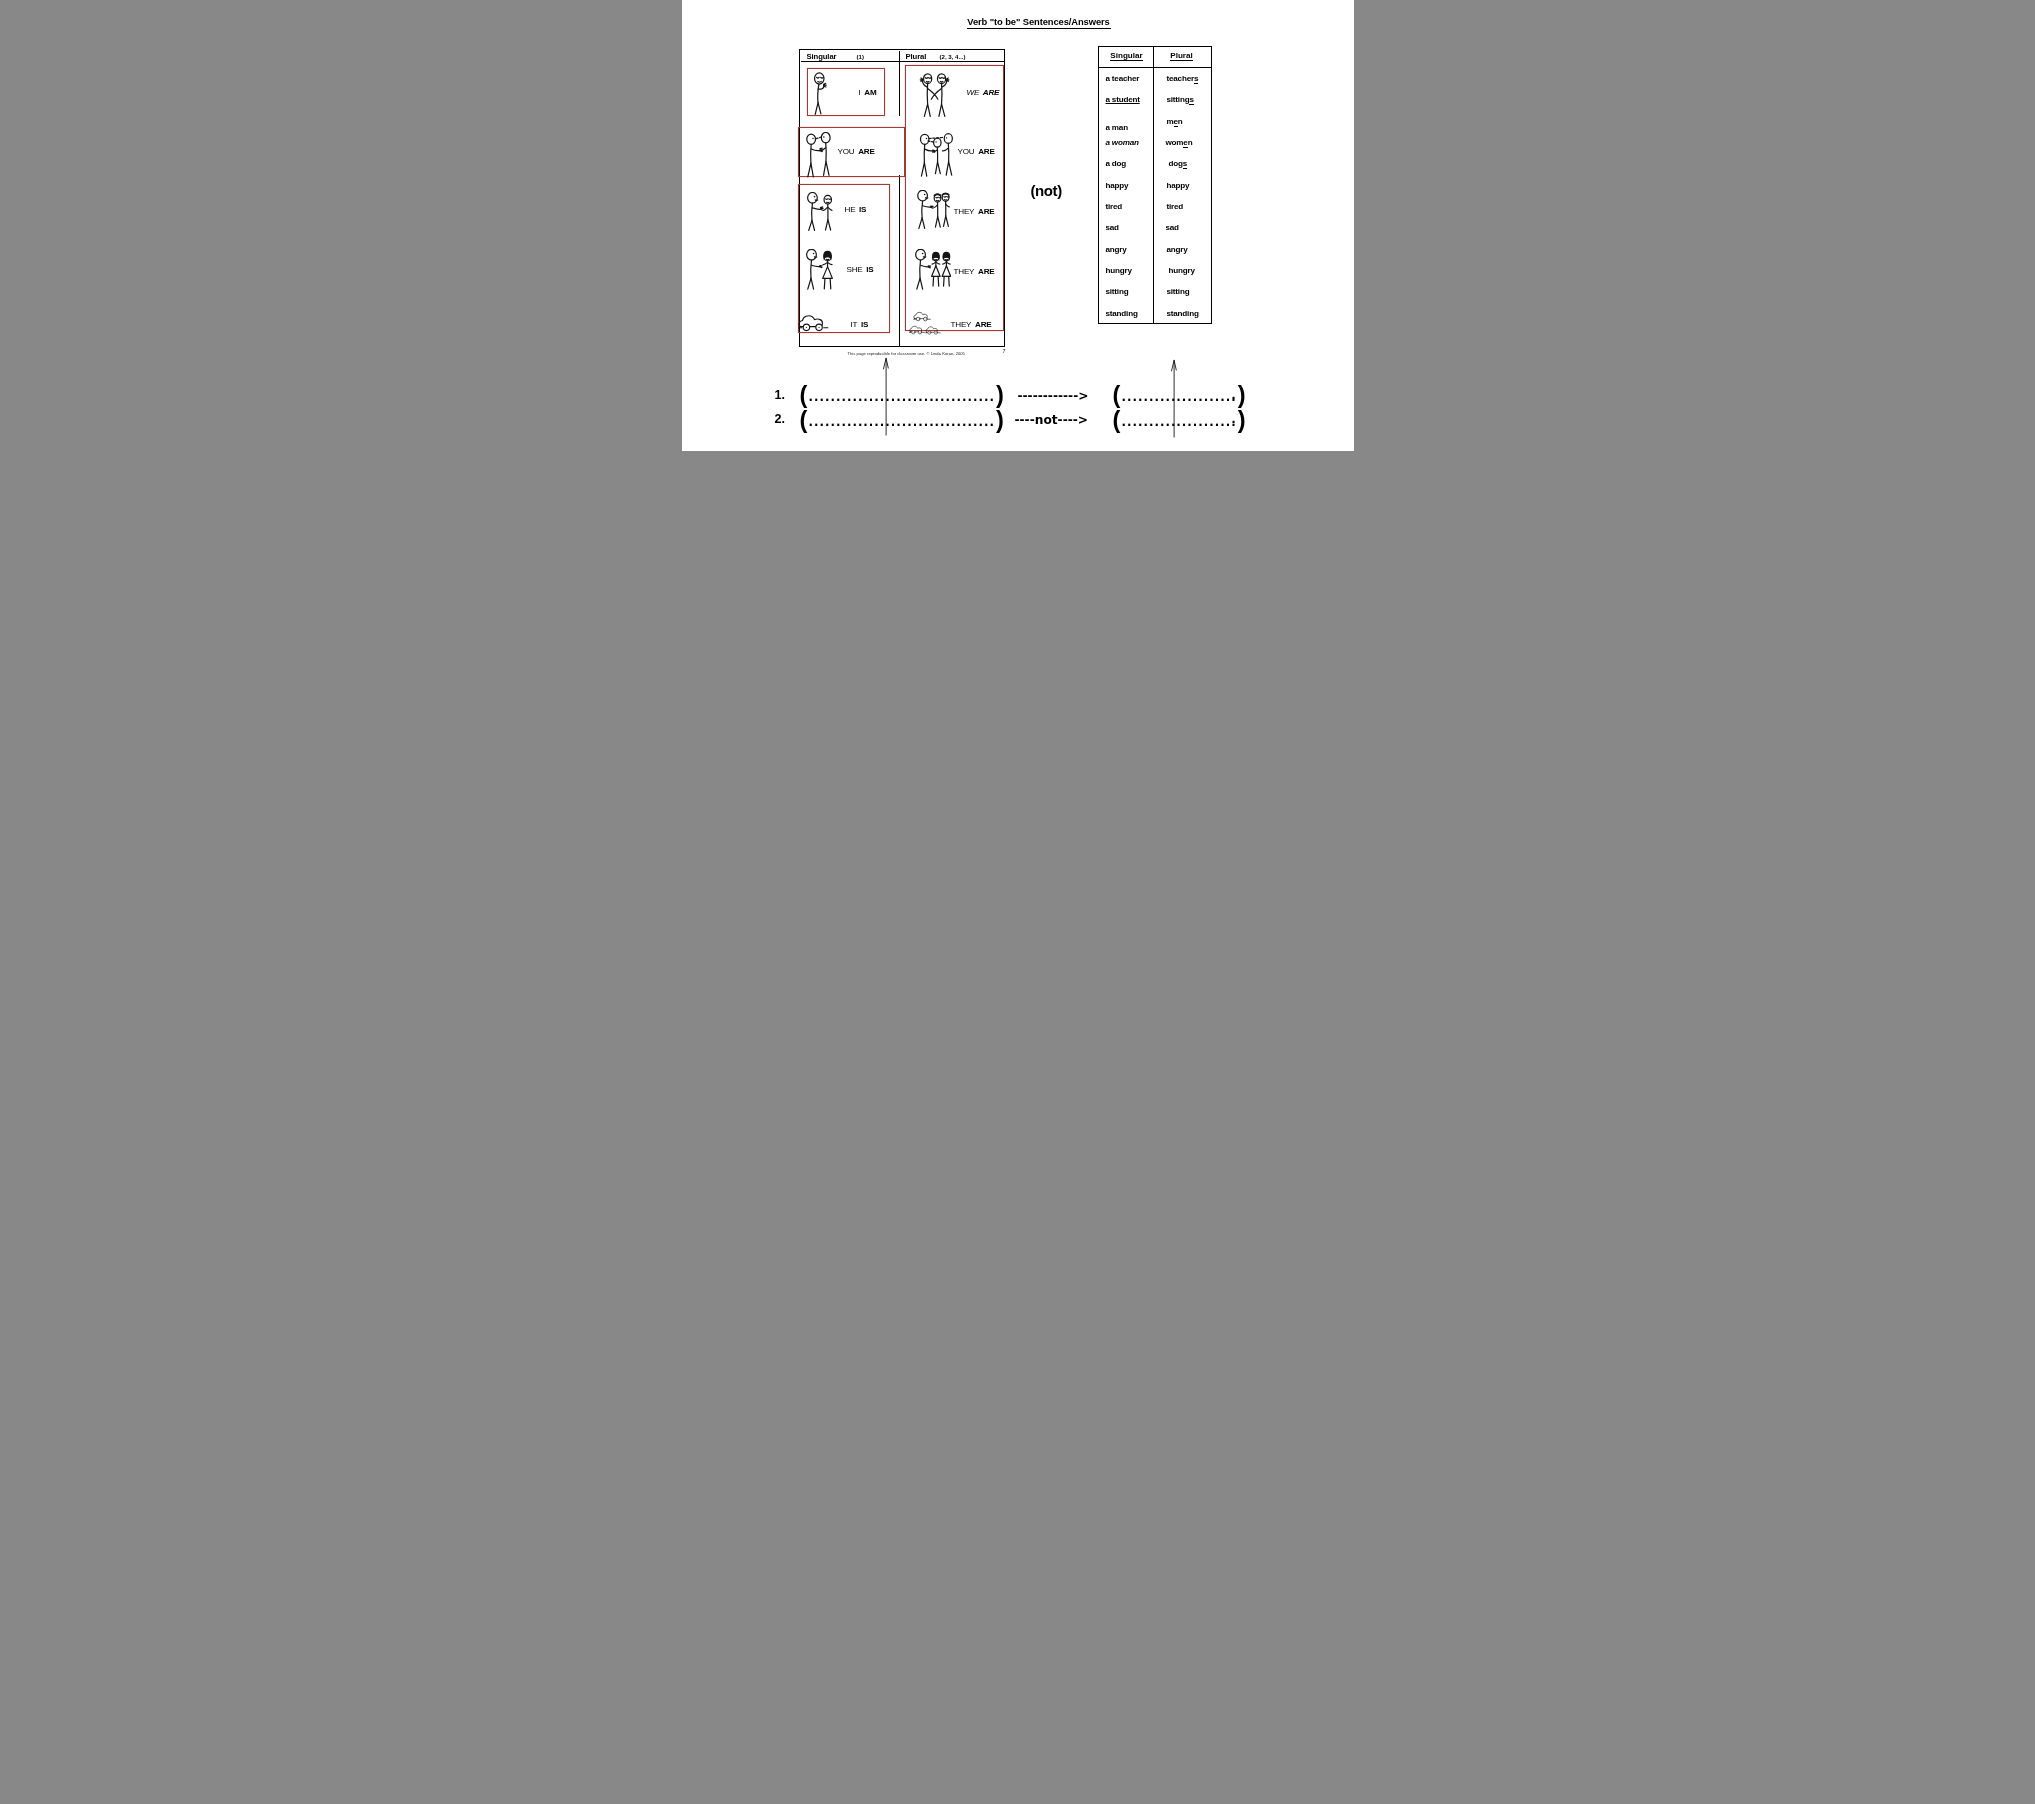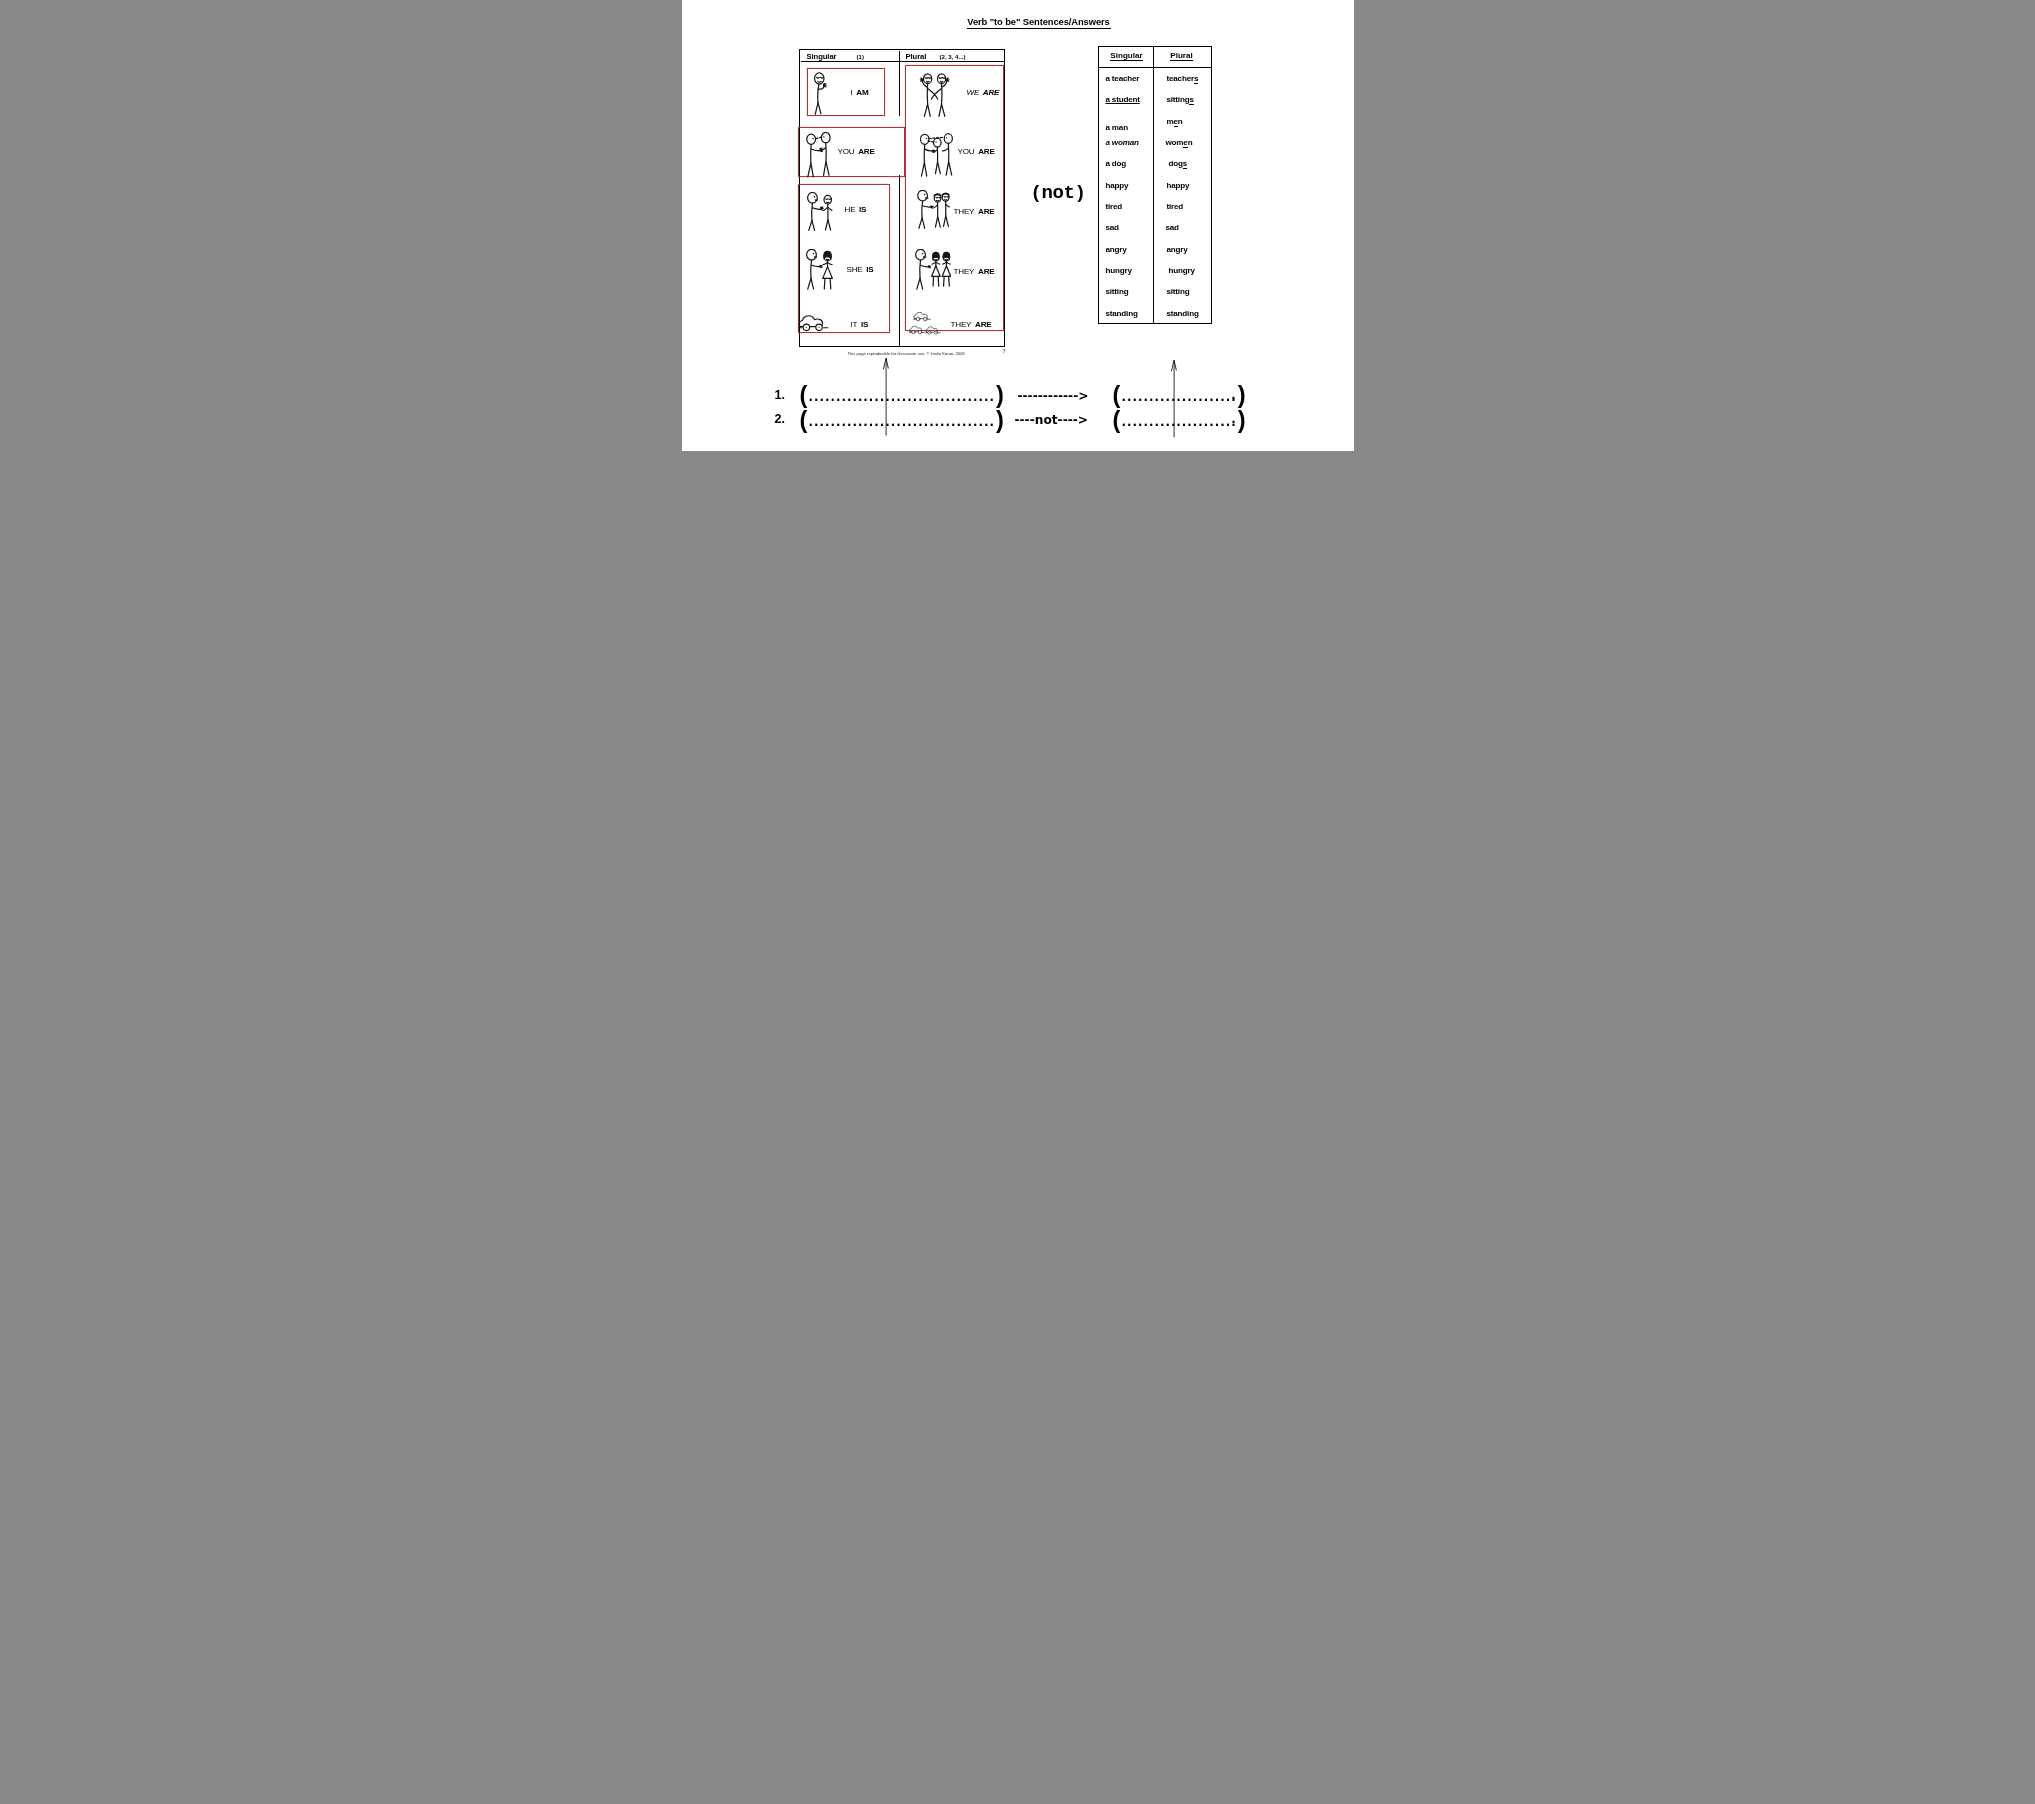--- a/index.html
+++ b/index.html
@@ -17,21 +17,21 @@
   .hdr-ul{border-bottom:1.2px solid #000;padding-bottom:0.4px;}
   .hdr-note{font-weight:700;font-size:6.1px;}
   .redbox{border:1.2px solid #a43a38;box-shadow:0 0 1.2px rgba(160,50,50,.45);box-sizing:border-box;}
   .cell-label{font-size:8.1px;letter-spacing:-0.2px;white-space:nowrap;}
   .cell-label .pron{font-weight:400;}
   .cell-label .verb{font-weight:700;margin-left:3.7px;}
   .fig path,.fig ellipse,.fig circle{stroke:#161616;stroke-width:1.5;fill:none;
       stroke-linecap:round;stroke-linejoin:round;}
   .footer-note{font-size:4.1px;color:#1a1a1a;letter-spacing:0.04px;}
   .pageno{font-size:5.3px;color:#111;}
-  .not-label{font-size:19px;font-weight:700;letter-spacing:-0.4px;font-family:Liberation Mono, monospace;}
+  .not-label{font-size:15px;font-weight:700;letter-spacing:-0.4px;}
   
   .noun-hdr{font-weight:700;font-size:8.1px;text-align:center;}
   .noun-hdr span{border-bottom:1.2px solid #000;padding-bottom:0.4px;}
   .noun{font-weight:700;font-size:8.1px;letter-spacing:-0.2px;white-space:nowrap;}
   .ul{border-bottom:1.2px solid #000;}
   
   .exnum{font-size:12.6px;font-weight:700;}
   .blank{display:flex;align-items:center;height:30px;}
   .paren{font-size:23.6px;font-weight:700;line-height:0.9;}
   .dots{font-family:"DejaVu Sans",sans-serif;font-size:11.8px;font-weight:700;
@@ -70,21 +70,21 @@
 
   <svg class="abs fig" style="left:127px;top:72px;" width="23" height="44" viewBox="0 0 28 54">
     <ellipse cx="12.5" cy="8" rx="5.8" ry="6.8"></ellipse>
     <path d="M9.2,6.6 q1.6,1.6 3.2,0 M14.2,6.6 q1.6,1.6 3.2,0"></path>
     <path d="M10.8,11.6 q2,1.6 4,0"></path>
     <path d="M12,14.8 C10.8,22 10,30 11,37.5"></path>
     <path d="M11,21 q7.5,0.5 7,-4.5"></path>
     <path d="M17.8,15.2 l2.6,-1.2 M18,16.4 l3,-0.2 M18,17.4 l2.6,1"></path>
     <path d="M11,37.5 L7.5,52 M11,37.5 L14.5,51.5"></path>
   </svg>
-  <div class="abs cell-label" style="left:169px;top:88px;">
+  <div class="abs cell-label" style="left:177px;top:88px;">
     <span class="pron">I</span><span class="verb">AM</span>
   </div>
 
   <svg class="abs fig" style="left:237px;top:73px;" width="32" height="45" viewBox="0 0 39 55">
     <ellipse cx="10.5" cy="7" rx="5" ry="6"></ellipse>
       <ellipse cx="27.5" cy="7" rx="5" ry="6"></ellipse>
     <path d="M7.6,5.8 q1.4,1.4 2.8,0 M11.8,5.8 q1.4,1.4 2.8,0"></path>
     <path d="M24.6,5.8 q1.4,1.4 2.8,0 M28.8,5.8 q1.4,1.4 2.8,0"></path>
     <path d="M9,10.4 q1.6,1.2 3.2,0 M26,10.4 q1.6,1.2 3.2,0"></path>
     <path d="M10.5,13 q-1,12 0,25 M27.5,13 q1,12 0,25"></path>

